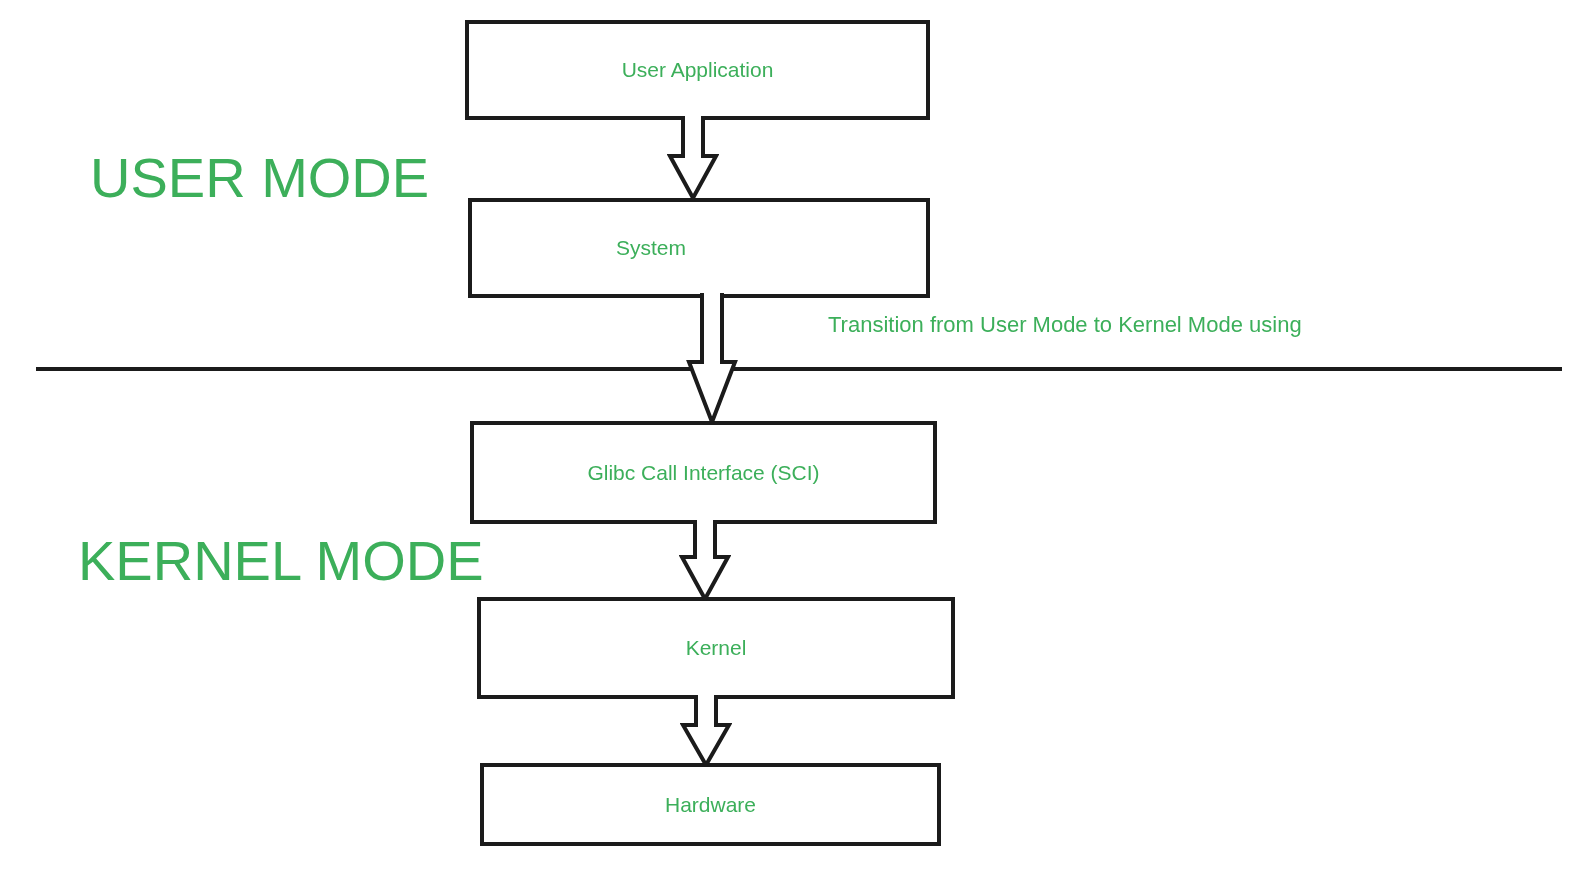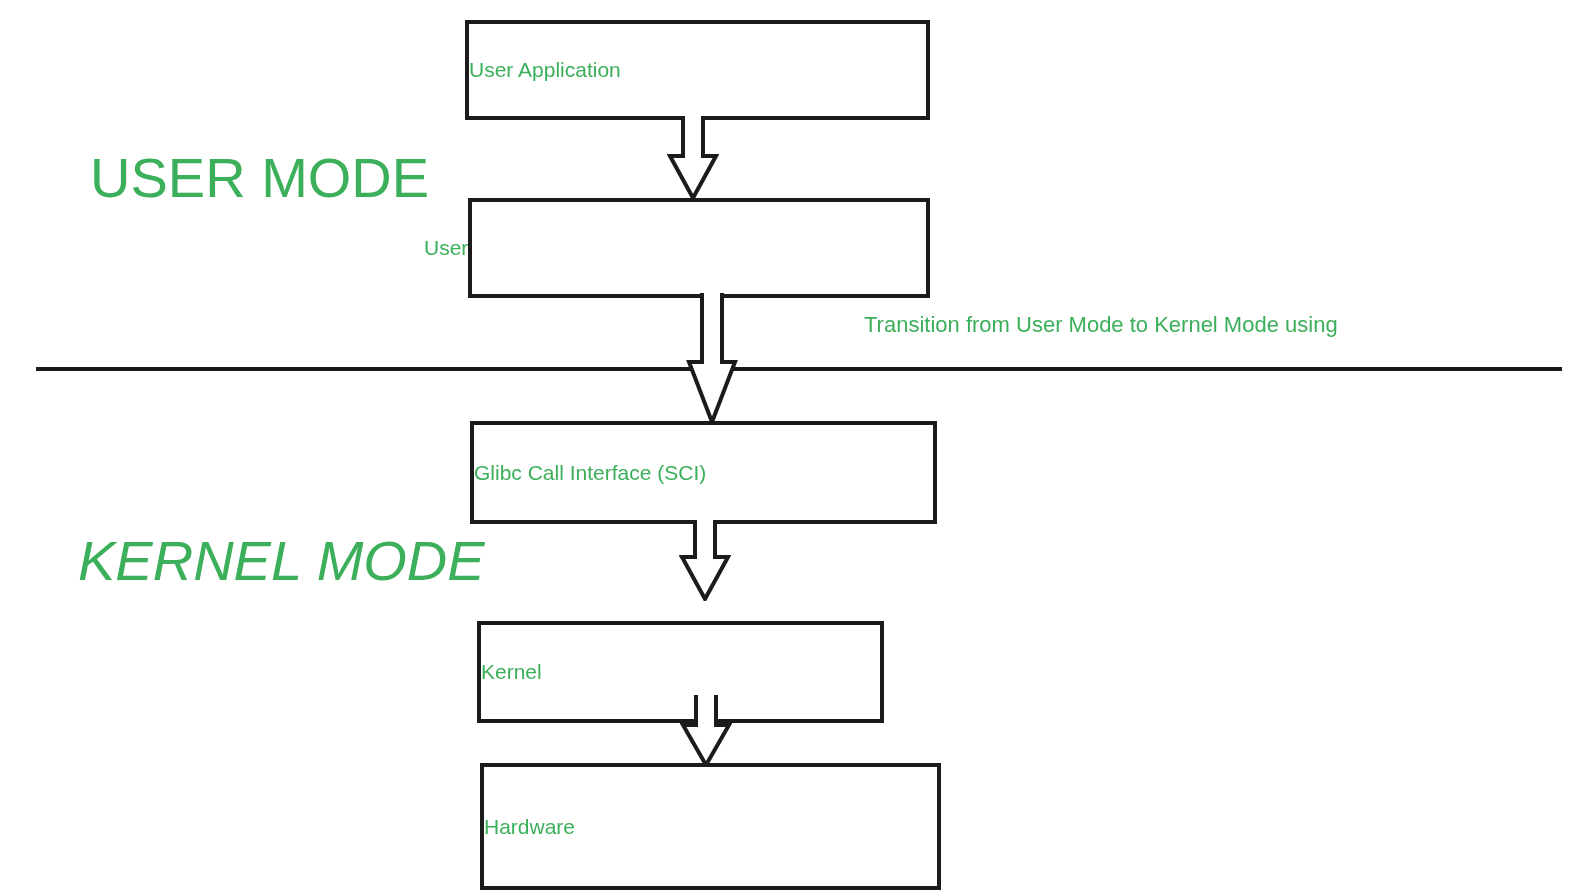--- a/index.html
+++ b/index.html
@@ -13,56 +13,56 @@
     width:1584px;height:890px;
     background:var(--bg);
     font-family:"Liberation Sans", sans-serif;
     overflow:hidden;
   }
   .box{
     position:absolute;
     box-sizing:border-box;
     border:4px solid var(--black);
     background:#fff;
-    display:flex;align-items:center;
+    display:flex;align-items:center;justify-content:center;
     z-index:1;
   }
   .box-label{
     color:var(--green);
     font-size:21px;
     white-space:nowrap;
   }
   .box-user-application{left:465px;top:20px;width:465px;height:100px;}
   .box-glibc{left:468px;top:198px;width:462px;height:100px;}
   .box-glibc .box-label{transform:translateX(-48px);}
   .box-sci{left:470px;top:421px;width:467px;height:103px;}
-  .box-kernel{left:477px;top:597px;width:407px;height:102px;margin-top:24px;}
-  .box-hardware{left:480px;top:763px;width:461px;height:127px;}
+  .box-kernel{left:477px;top:597px;width:478px;height:102px;}
+  .box-hardware{left:480px;top:763px;width:461px;height:83px;}
 
   .mode-label{
     position:absolute;
     color:var(--green);
     font-size:56px;
     line-height:1.1;
     white-space:nowrap;
     z-index:1;
   }
   .mode-label-user{left:90px;top:147px;}
-  .mode-label-kernel{left:78px;top:530px;font-style:italic;}
+  .mode-label-kernel{left:78px;top:530px;}
 
   .divider{
     position:absolute;
     left:36px;top:367px;width:1526px;height:4px;
     background:var(--black);
     z-index:1;
   }
 
   .annotation{
     position:absolute;
-    left:864px;top:310px;
+    left:828px;top:310px;
     color:var(--green);
     font-size:22px;
     line-height:30px;
     white-space:nowrap;
     z-index:1;
   }
 
   .arrow{position:absolute;z-index:2;}
   .arrow-1{left:667px;top:116px;}
   .arrow-2{left:686px;top:293px;}
@@ -82,21 +82,21 @@
 
   <div class="annotation">
     <div>Transition from User Mode to Kernel Mode using</div>
   </div>
 
   <div class="box box-user-application">
     <span class="box-label">User Application</span>
   </div>
 
   <div class="box box-glibc">
-    <span class="box-label">User</span>
+    <span class="box-label">System</span>
   </div>
 
   <div class="box box-sci">
     <span class="box-label">Glibc Call Interface (SCI)</span>
   </div>
 
   <div class="box box-kernel">
     <span class="box-label">Kernel</span>
   </div>
 

